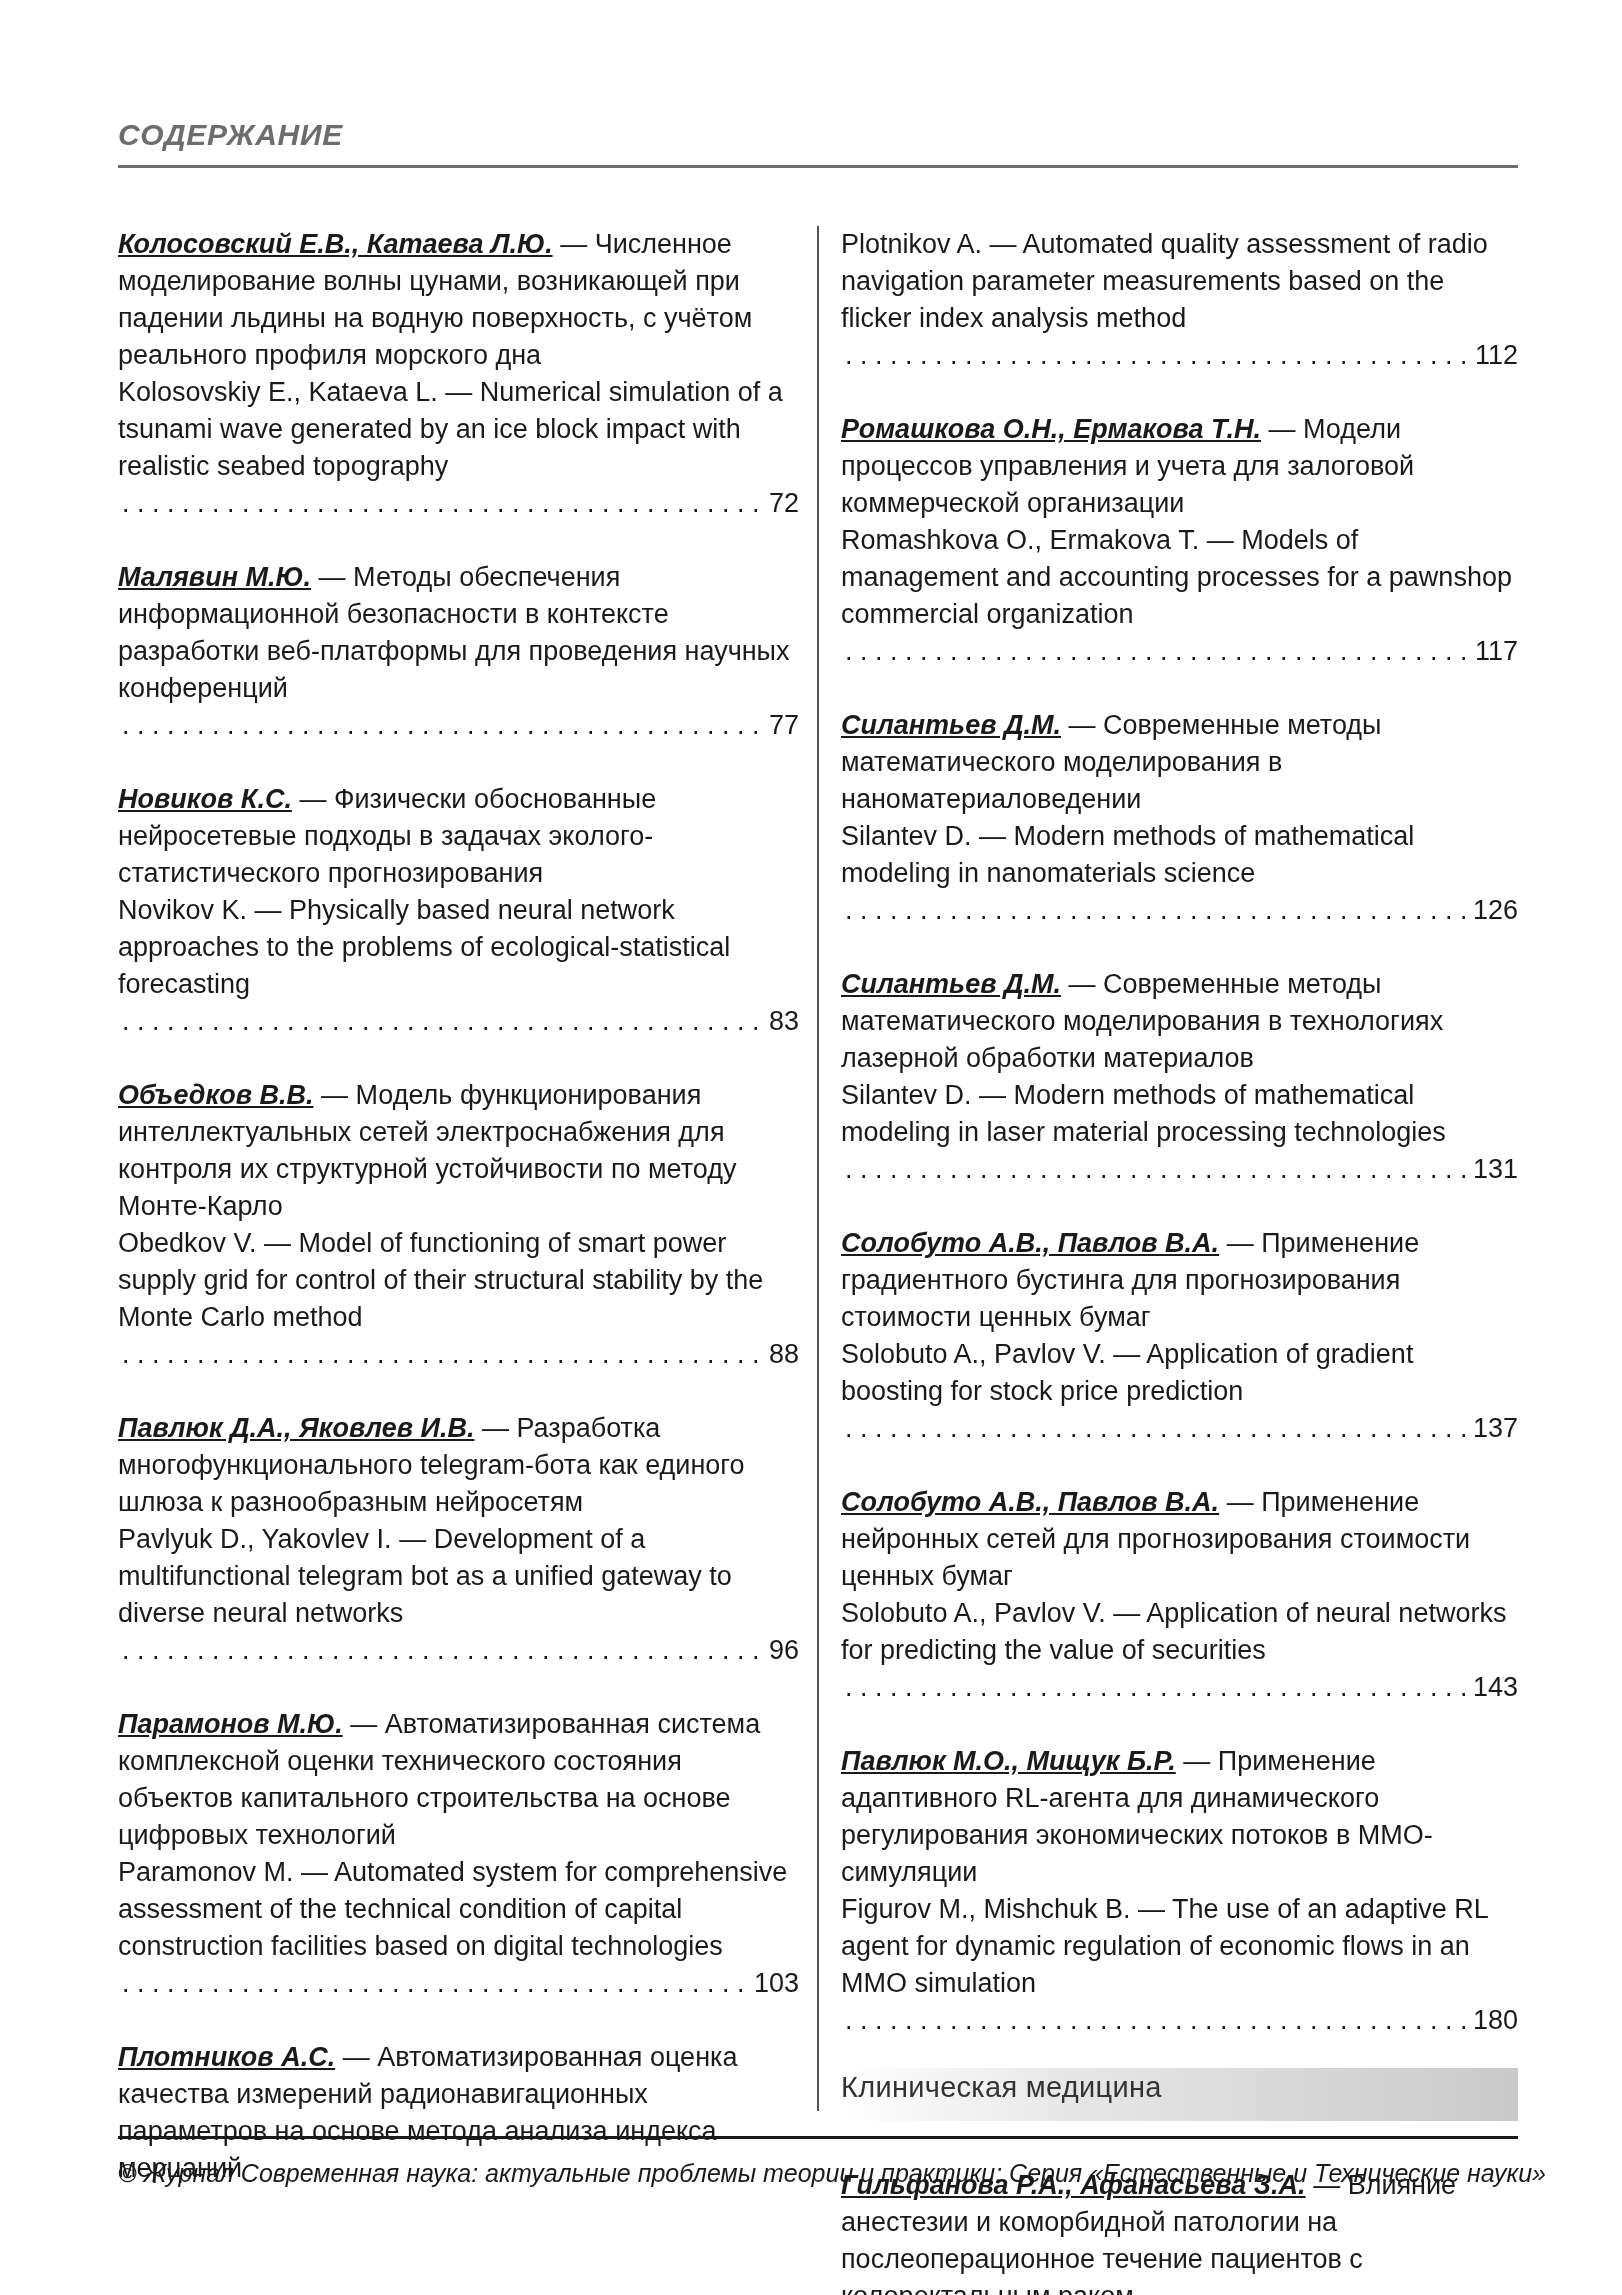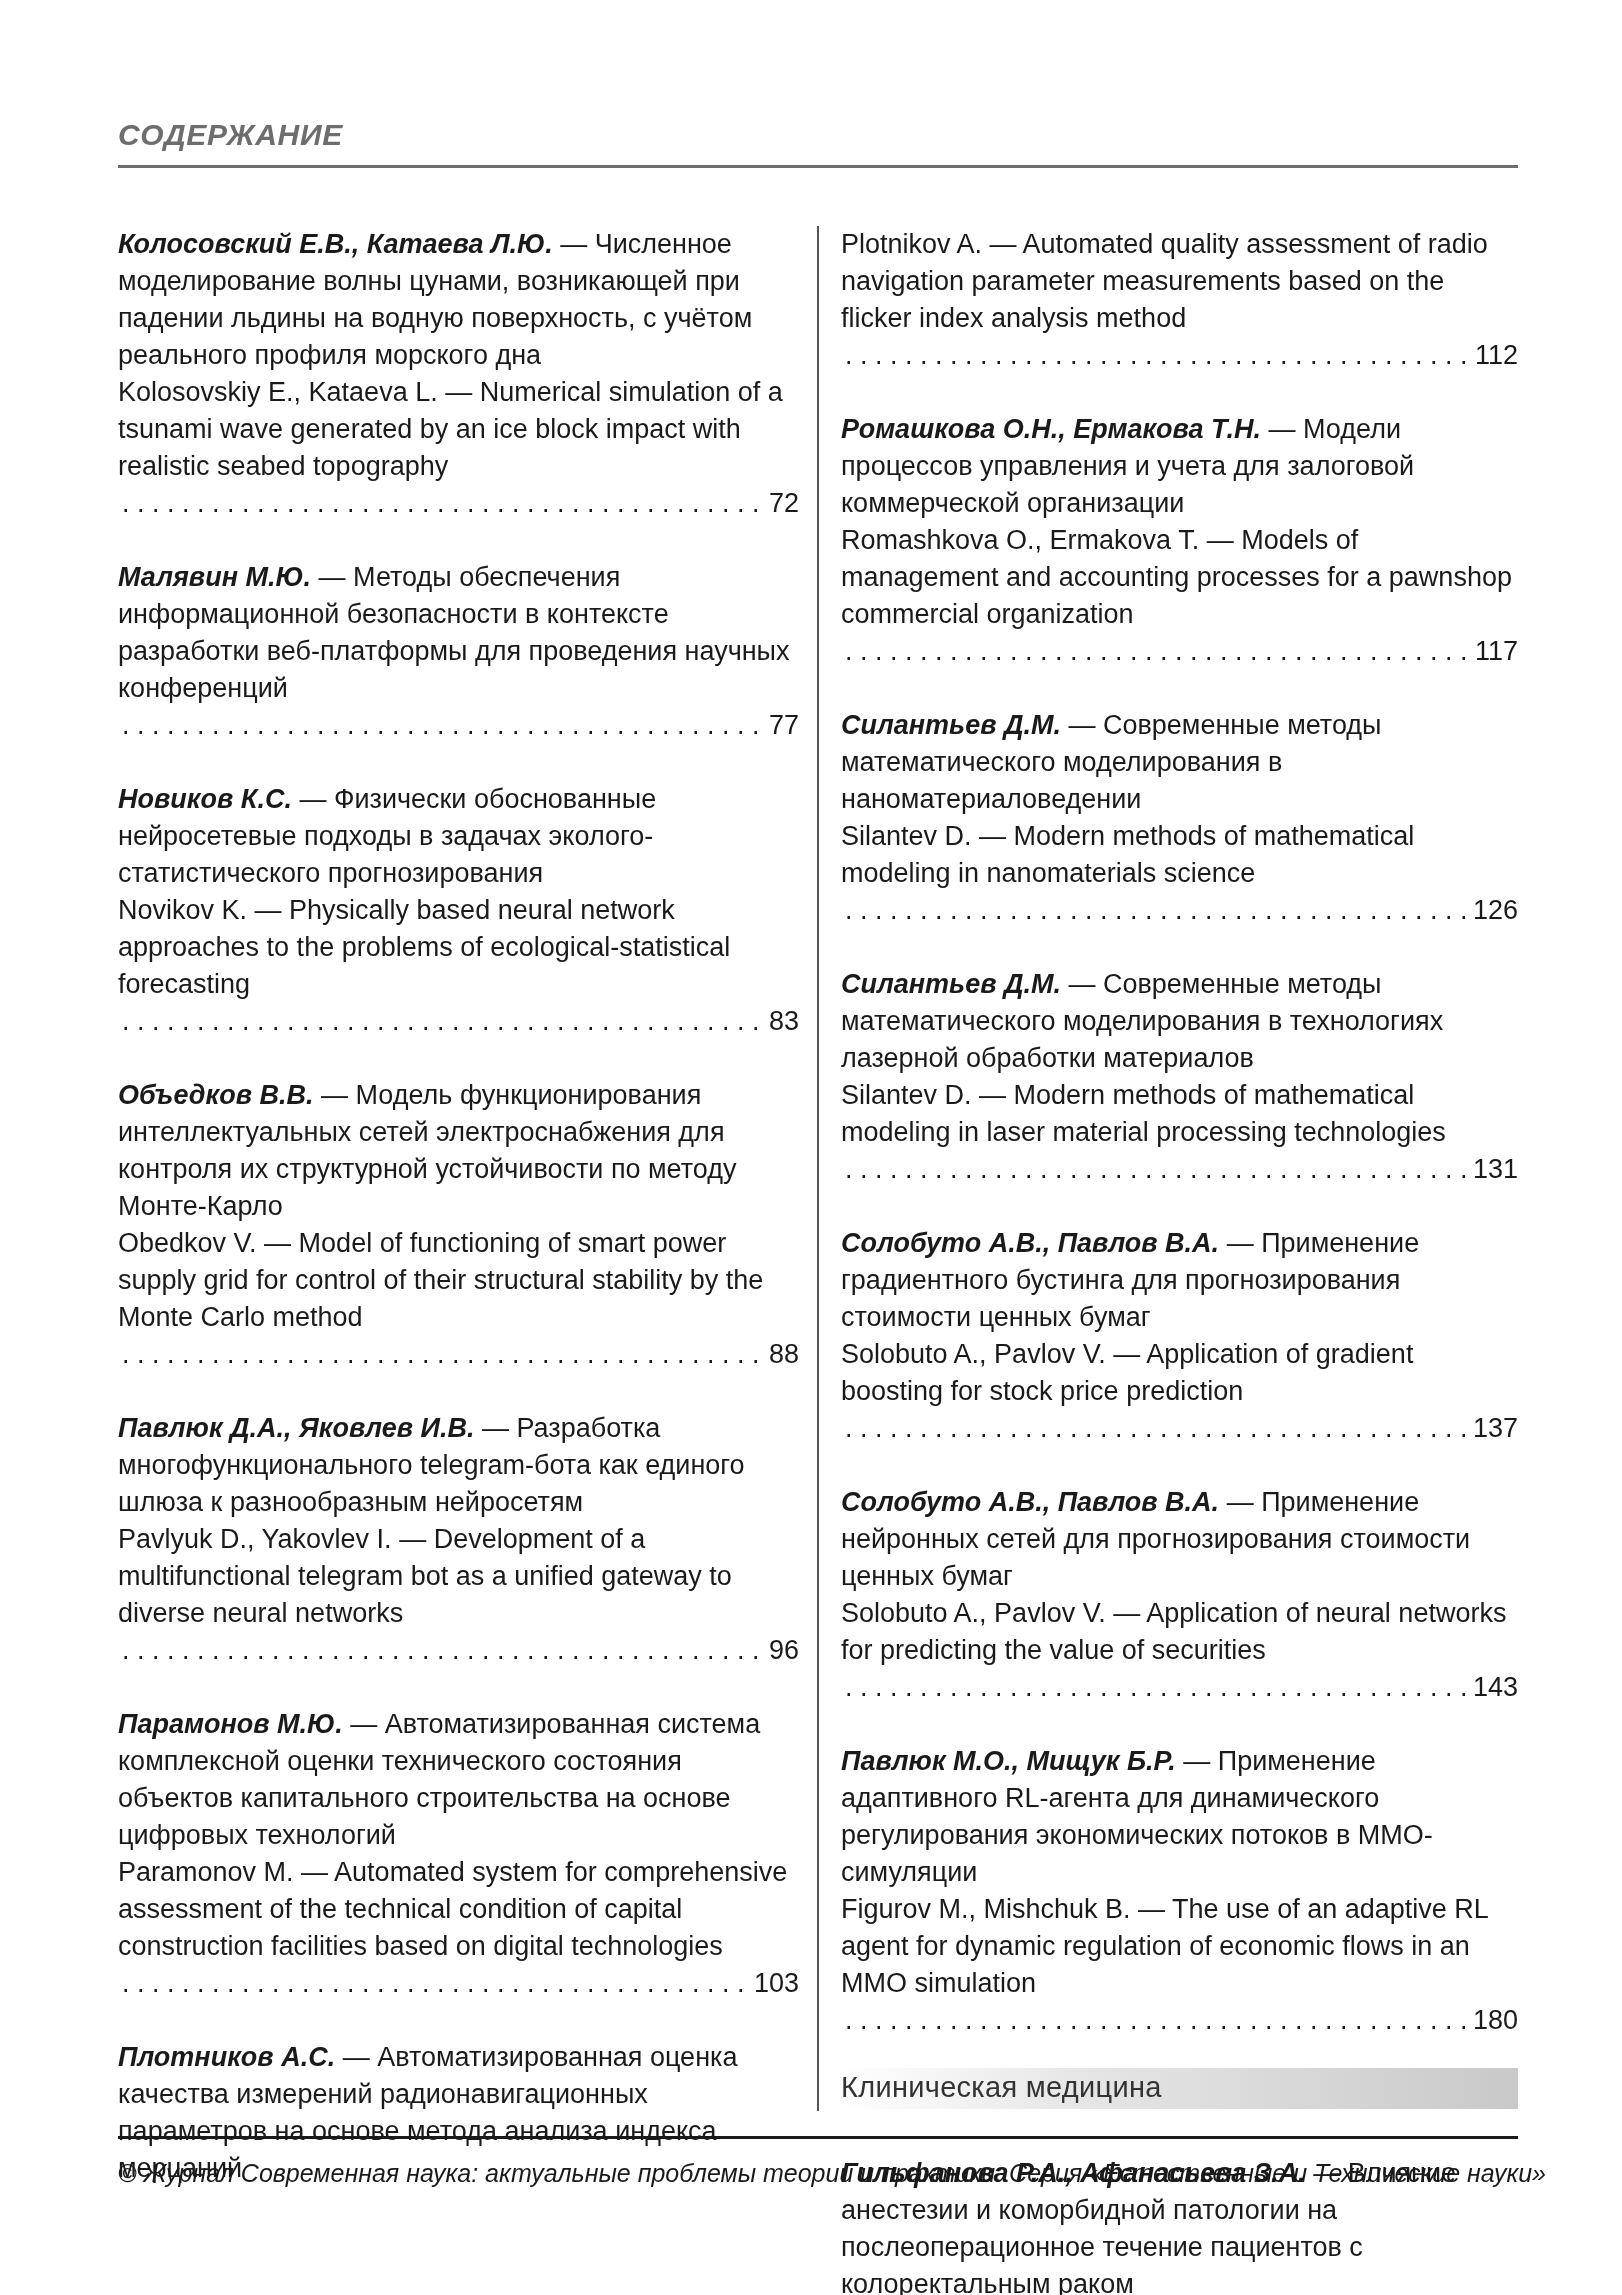--- a/index.html
+++ b/index.html
@@ -5,28 +5,28 @@
   html, body { margin: 0; padding: 0; background: #ffffff; }
   body { width: 1623px; height: 2295px; position: relative; font-family: "Liberation Sans", sans-serif; color: #1a1a1a; overflow: hidden; }
   .header-title { position: absolute; left: 118px; top: 118px; font-size: 30px; font-style: italic; font-weight: bold; color: #6d6d6d; letter-spacing: 0.7px; }
   .header-rule { position: absolute; left: 118px; top: 165px; width: 1400px; height: 2.6px; background: #6d6d6d; }
   .col { position: absolute; top: 226px; width: 681px; }
   .col-left { left: 118px; }
   .col-right { left: 841px; width: 677px; }
   .divider { position: absolute; left: 817px; top: 226px; width: 2px; height: 1885px; background: #555; }
   .entry { font-size: 27px; line-height: 37px; margin-bottom: 37px; }
   .entry .ru { display: block; }
-  .entry .ru-authors { font-weight: bold; font-style: italic; }
+  .entry .ru-authors { font-weight: bold; font-style: italic; text-decoration: underline; }
   .entry .en { display: block; position: relative; }
   .entry .en-authors { }
   .lead { display: flex; align-items: baseline; }
   .lead .dots { flex: 1; overflow: hidden; white-space: nowrap; margin: 0 3.9px; letter-spacing: 2.6px; }
   .lead .dots::before { content: ". . . . . . . . . . . . . . . . . . . . . . . . . . . . . . . . . . . . . . . . . . . . . . . . . . . . . . . . . . . . . . . . . . . . . . . . . . . . . . . . . . . . . . . ."; letter-spacing: 0; }
   .lead .page { white-space: nowrap; }
-  .section { height: 41px; margin: -7.9px 0 46px 0; background: linear-gradient(to right, #ffffff 0%, #e6e6e6 35%, #c9c9c9 100%); font-size: 29px; line-height: 39px; color: #333; font-weight: 300; letter-spacing: 0.3px; padding-left: 0; }
+  .section { height: 53px; margin: -7.9px 0 46px 0; background: linear-gradient(to right, #ffffff 0%, #e6e6e6 35%, #c9c9c9 100%); font-size: 29px; line-height: 39px; color: #333; font-weight: 300; letter-spacing: 0.3px; padding-left: 0; }
   .footer-rule { position: absolute; left: 118px; top: 2136px; width: 1400px; height: 3.3px; background: #1a1a1a; }
   .footer-text { position: absolute; left: 118px; top: 2159px; width: 1400px; font-size: 25px; font-style: italic; color: #1a1a1a; white-space: nowrap; }
 </style>
 </head>
 <body>
 
 <div class="header-title">СОДЕРЖАНИЕ</div>
 <div class="header-rule"></div>
 
 <div class="divider"></div>

